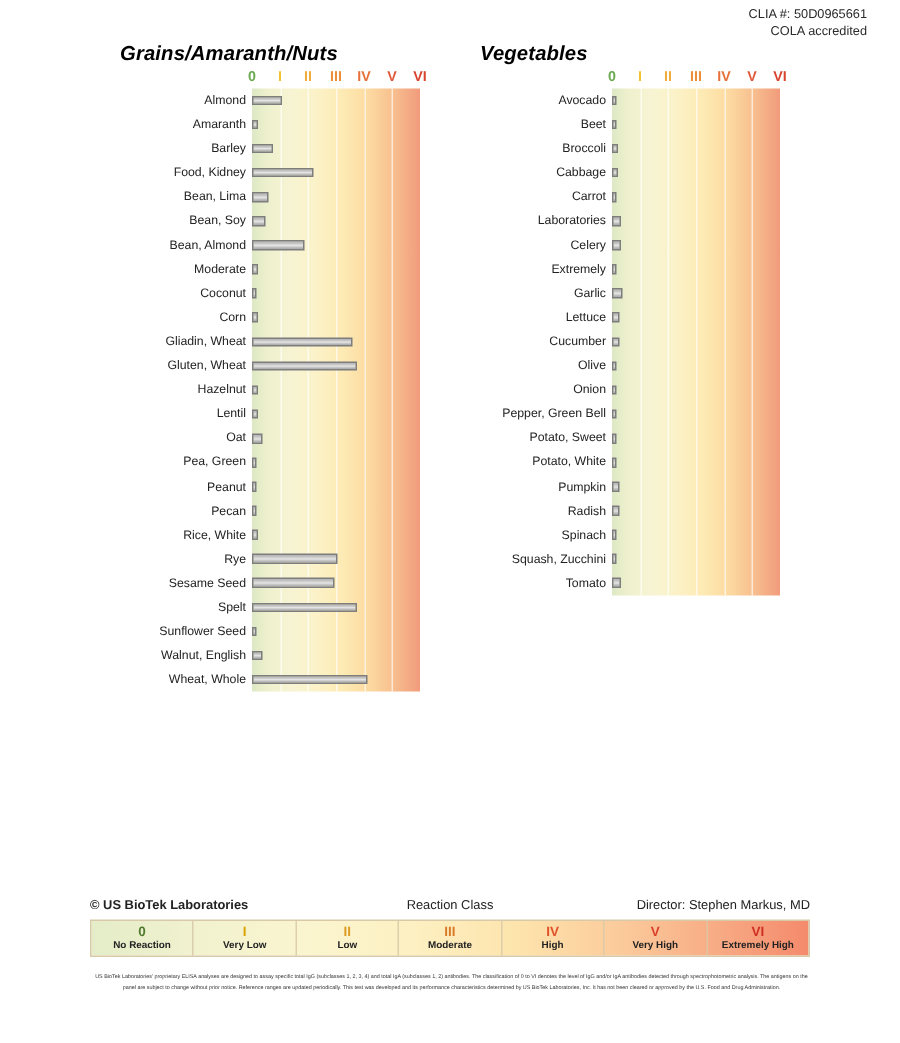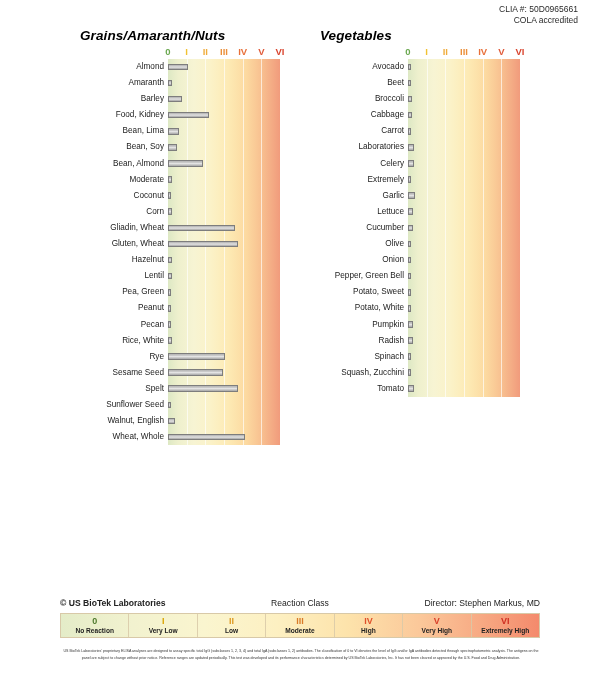--- a/index.html
+++ b/index.html
@@ -268,20 +268,24 @@
         </div>
         <div class="row">
           <span class="row-label">Hazelnut</span>
           <div class="bar" title="Hazelnut: 0.22" style="width: 4.10667px;"></div>
         </div>
         <div class="row">
           <span class="row-label">Lentil</span>
           <div class="bar" title="Lentil: 0.22" style="width: 4.10667px;"></div>
         </div>
         <div class="row">
+          <span class="row-label">Oat</span>
+          <div class="bar" title="Oat: 0.4" style="width: 7.46667px;"></div>
+        </div>
+        <div class="row">
           <span class="row-label">Pea, Green</span>
           <div class="bar" title="Pea, Green: 0.13" style="width: 3px;"></div>
         </div>
         <div class="row">
           <span class="row-label">Peanut</span>
           <div class="bar" title="Peanut: 0.15" style="width: 3px;"></div>
         </div>
         <div class="row">
           <span class="row-label">Pecan</span>
           <div class="bar" title="Pecan: 0.17" style="width: 3.17333px;"></div>

